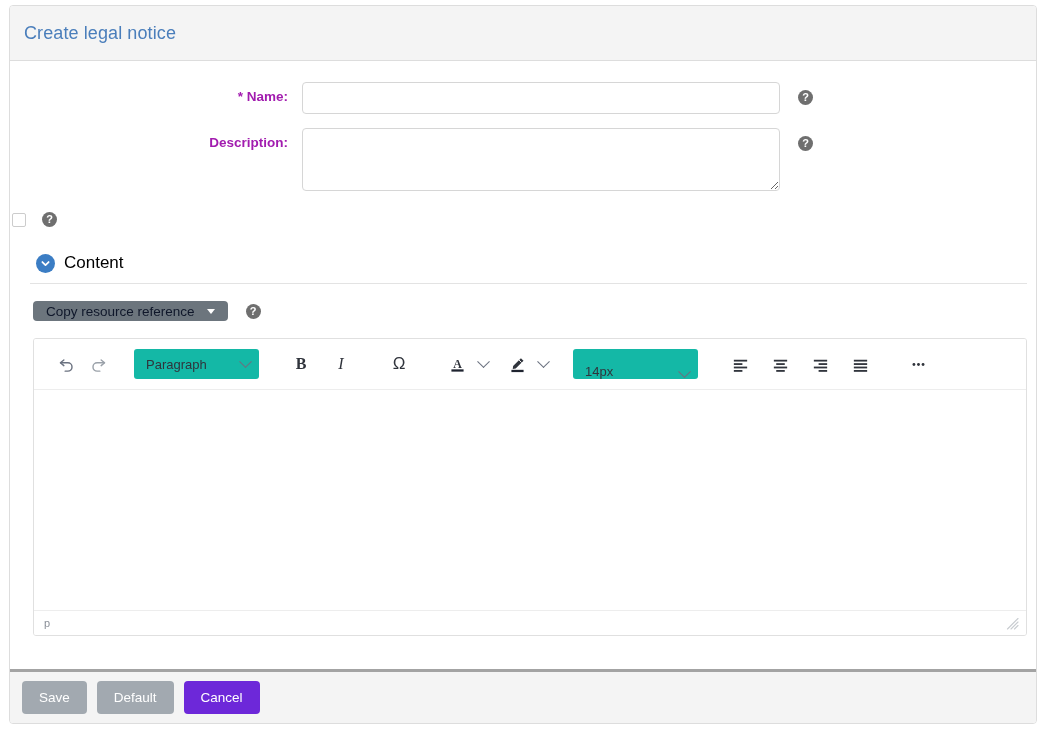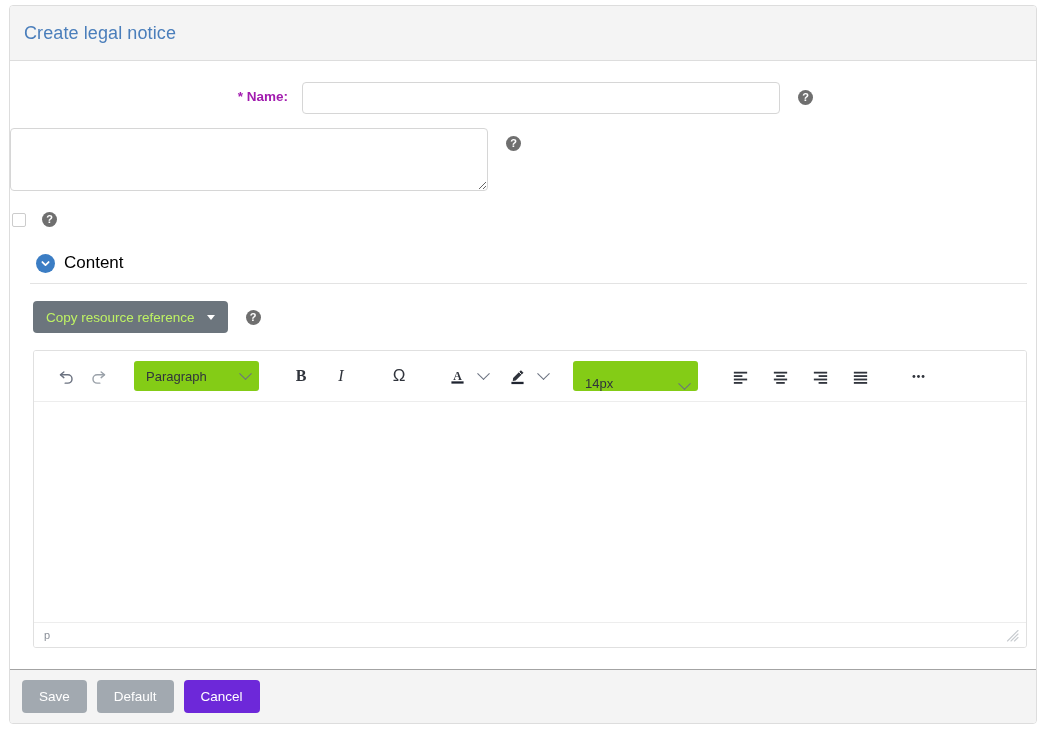--- a/index.html
+++ b/index.html
@@ -181,24 +181,24 @@
   }
 
   
   .crr-row {
     display: flex;
     align-items: center;
     padding: 17px 0 0 23px;
   }
   .btn-slate {
     background: #6c757d;
-    color: #bef264;
+    color: #0f172a;
     border: none;
     border-radius: 4px;
-    height: 32px;
+    height: 20px;
     padding: 0 13px;
     font-size: 13.5px;
     font-family: "Liberation Sans", sans-serif;
     display: inline-flex;
     align-items: center;
     cursor: pointer;
     outline: none;
   }
   .caret-down {
     width: 0; height: 0;
@@ -242,21 +242,21 @@
     background: transparent;
     border: none;
     padding: 0;
   }
   .tb-gap-8 { width: 8px; flex: none; }
   .tb-gap-20 { width: 20px; flex: none; }
   .tb-gap-26 { width: 26px; flex: none; }
 
   .tb-select {
     height: 30px;
-    background: #84cc16;
+    background: #14b8a6;
     border: none;
     border-radius: 3px;
     display: inline-flex;
     align-items: center;
     justify-content: space-between;
     padding: 0 9px 0 12px;
     font-size: 13px;
     color: #30343c;
     cursor: pointer;
     flex: none;
@@ -321,21 +321,21 @@
     margin-right: 3px;
     flex: none;
     opacity: 0.55;
     cursor: nwse-resize;
   }
 
   
   .panel-footer {
     height: 54px;
     background: #f4f4f4;
-    border-top: 1px solid #a3a3a3;
+    border-top: 3px solid #a3a3a3;
     border-radius: 0 0 3px 3px;
     display: flex;
     align-items: center;
     padding: 0 12px;
     gap: 10px;
     flex: none;
   }
   .btn-footer {
     background: #a2a9b0;
     color: #ffffff;
@@ -366,20 +366,21 @@
 
         <div class="form-row">
           <div class="form-label">* Name:</div>
           <div class="form-control-wrap">
             <input class="text-input" type="text" placeholder="" style="">
             <span class="help-icon">?</span>
           </div>
         </div>
 
         <div class="form-row">
+          <div class="form-label tall">Description:</div>
           <div class="form-control-wrap">
             <textarea class="text-area" placeholder="" style=""></textarea>
             <span class="help-icon">?</span>
           </div>
         </div>
 
         <div class="form-row">
           <div class="form-control-wrap">
             <input class="cb" type="checkbox" style="">
             <span class="help-icon inline">?</span>

